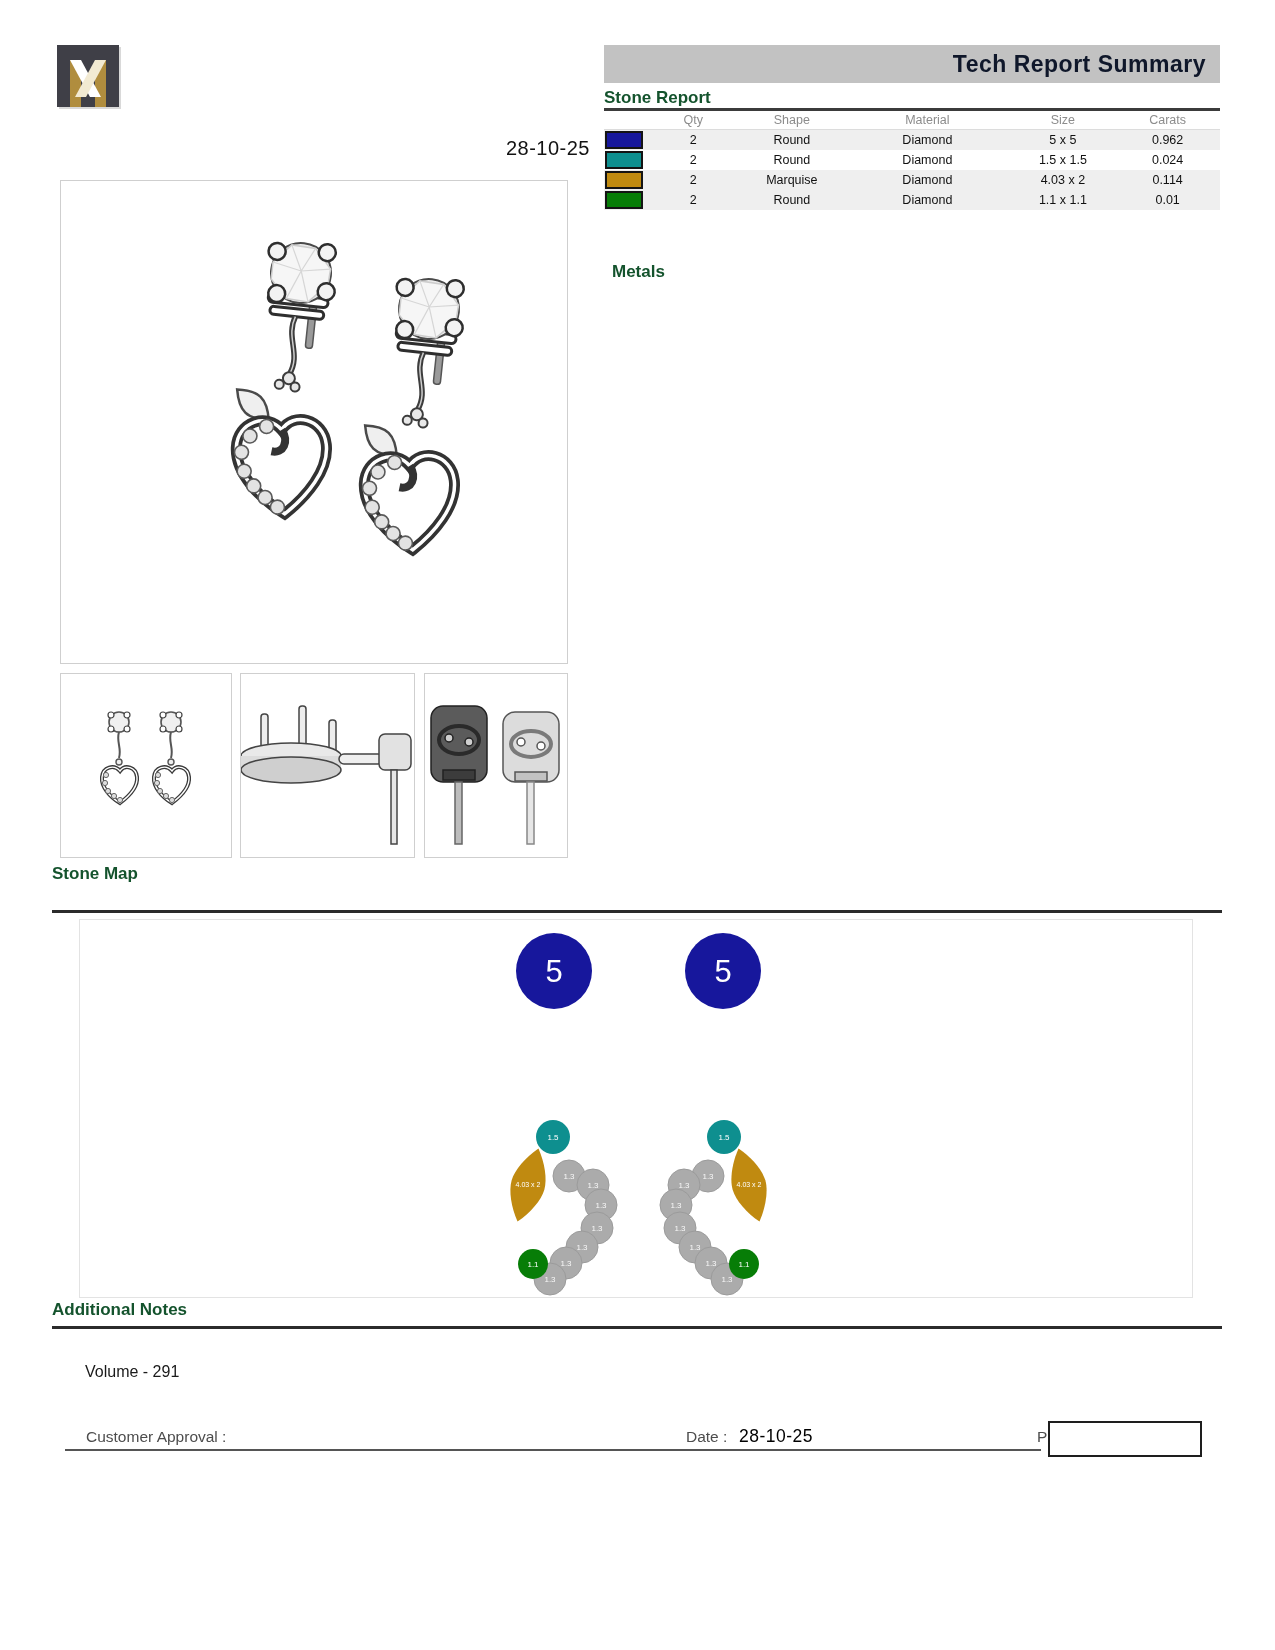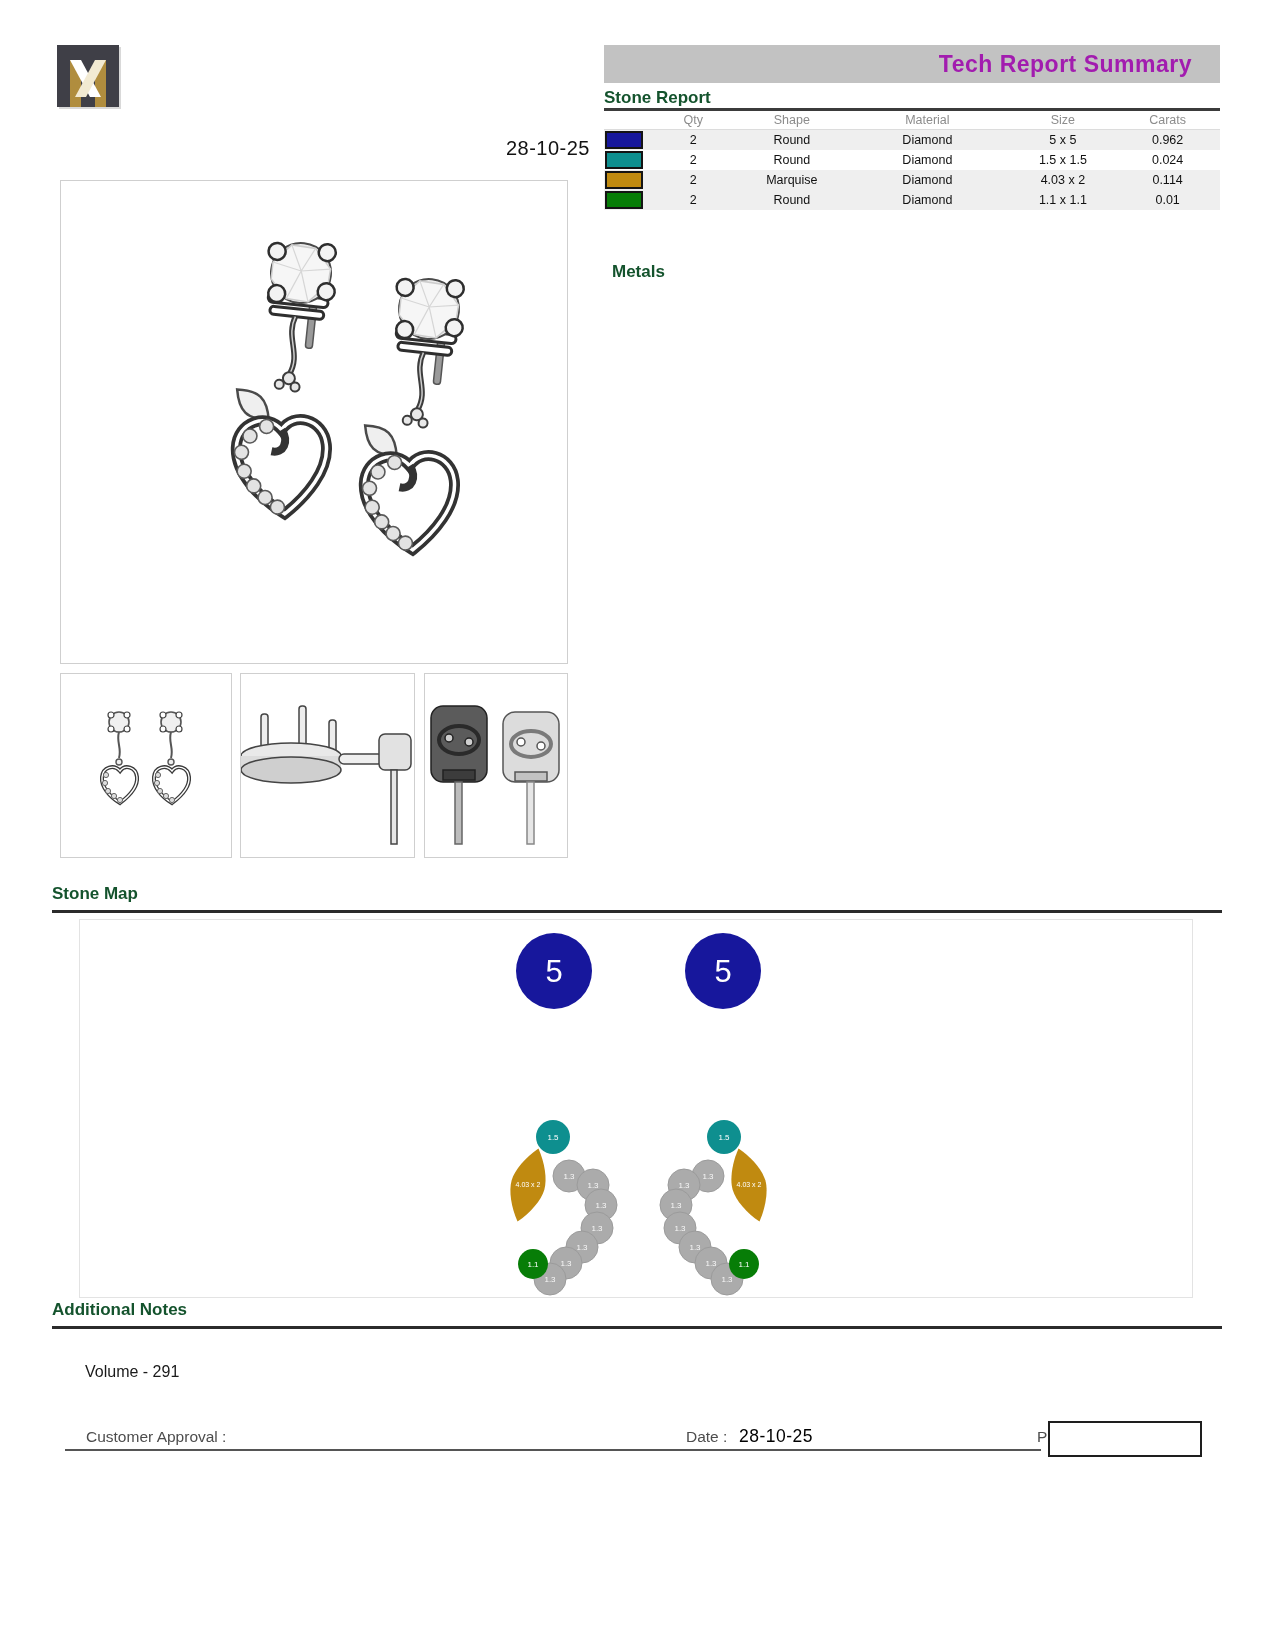--- a/index.html
+++ b/index.html
@@ -9,22 +9,22 @@
   .abs{position:absolute;}
 
   
   #logo{left:57px;top:45px;width:62px;height:62px;background:#3f3f47;box-shadow:2px 2px 0 #d9d9d9;}
 
   
   #top-date{left:420px;top:137px;width:170px;text-align:right;font-size:20px;color:#121212;letter-spacing:0.5px;}
 
   
   #header-bar{left:604px;top:45px;width:616px;height:38px;background:#c2c2c2;}
-  #header-bar span{display:block;line-height:38px;text-align:right;padding-right:28px;
-     color:#a21caf;font-size:23px;font-weight:bold;letter-spacing:0.5px;}
+  #header-bar span{display:block;line-height:38px;text-align:right;padding-right:14px;
+     color:#0f172a;font-size:23px;font-weight:bold;letter-spacing:0.5px;}
 
   .section-heading{font-size:17px;font-weight:bold;color:#14532d;}
 
   
   .panel-table{width:616px;border-collapse:collapse;table-layout:fixed;border-top:3px solid #3b3b3b;}
   .panel-table th{font-weight:normal;color:#8c8c8c;font-size:12.5px;height:18px;text-align:center;
      border-bottom:1px solid #dcdcdc;padding:0;}
   .panel-table td{font-size:12.5px;color:#111;text-align:center;height:19px;padding:0;}
   tr.stripe td{background:#efefef;}
   .swatch{width:34px;height:14px;border:2px solid #141414;margin:1px 0 1px 1px;}
@@ -233,21 +233,21 @@
         <rect x="78" y="38" width="56" height="70" rx="12" fill="#dcdcdc"></rect>
         <ellipse cx="106" cy="70" rx="20" ry="13" fill="none" stroke="#7a7a7a" stroke-width="4"></ellipse>
         <circle cx="96" cy="68" r="4" fill="#fff"></circle>
         <circle cx="116" cy="72" r="4" fill="#fff"></circle>
         <rect x="90" y="98" width="32" height="9" fill="#c2c2c2"></rect>
         <rect x="102" y="108" width="7" height="62" fill="#e6e6e6" stroke="#888"></rect>
       </g>
     </svg>
   </div>
 
-  <div class="abs section-heading" style="left:52px;top:884px;">Stone Map</div>
+  <div class="abs section-heading" style="left:52px;top:864px;">Stone Map</div>
   <div class="abs rule" style="left:52px;top:910px;width:1170px;"></div>
 
   <div class="abs" id="map-box">
     <svg width="1112" height="377" viewBox="0 0 1112 377">
       <defs>
         <path id="marq" d="M0,-38 C10,-26 17,-11 17,0 C17,11 10,26 0,38 C-10,26 -17,11 -17,0 C-17,-11 -10,-26 0,-38 Z"></path>
       </defs>
 
       <g>
         <circle cx="474" cy="51" r="38" fill="#17179c"></circle>

